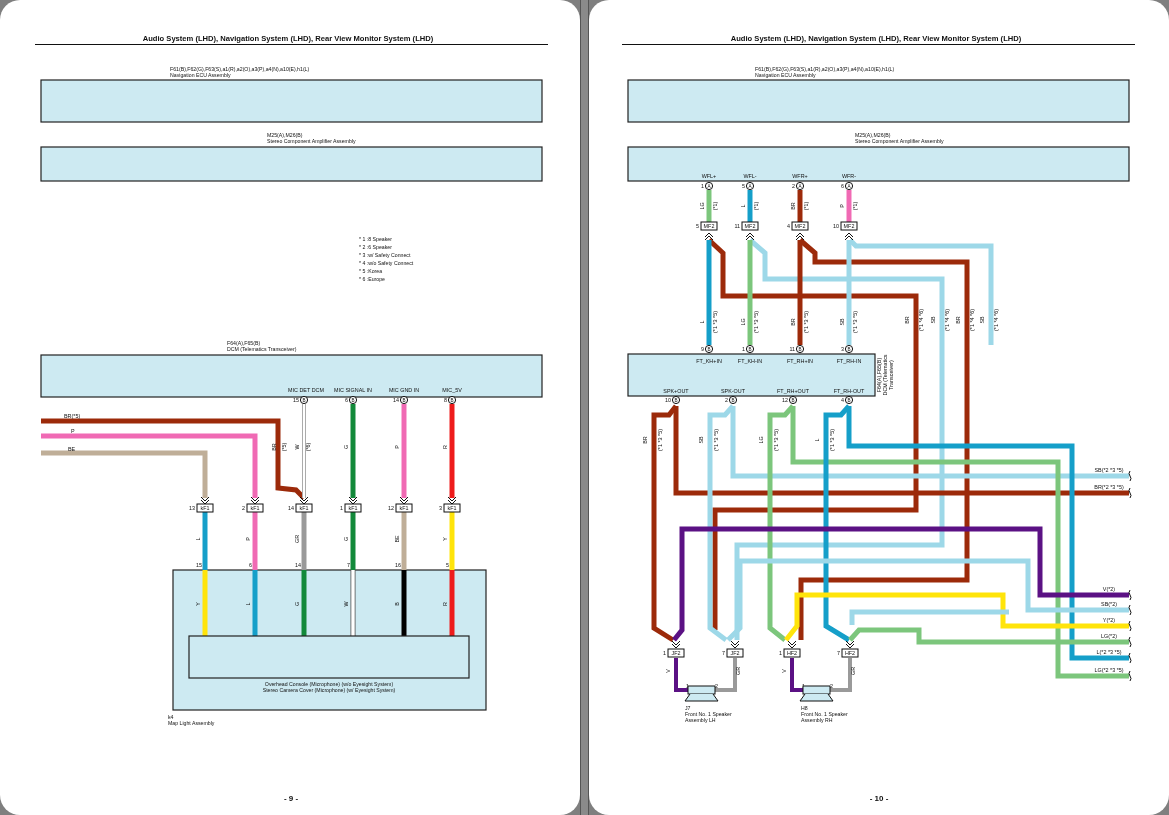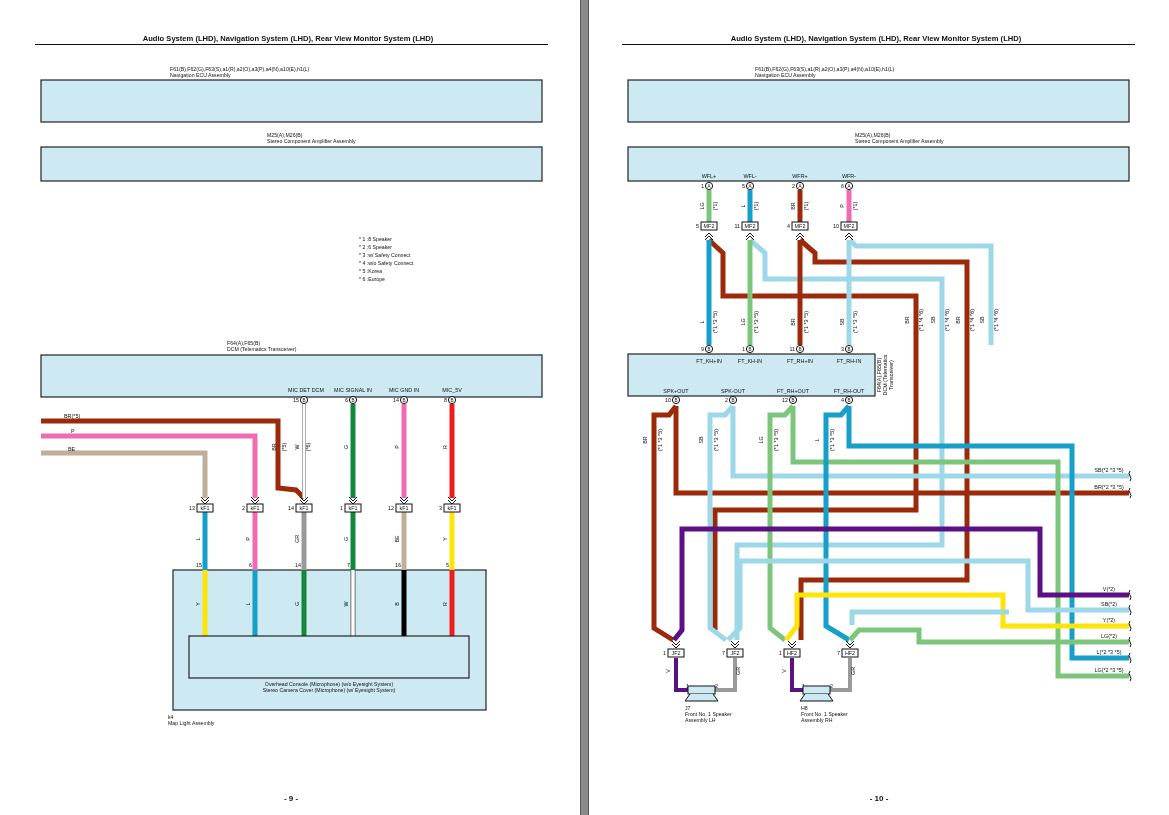--- a/index.html
+++ b/index.html
@@ -1,17 +1,17 @@
 <!DOCTYPE html>
 <html><head>
 <meta charset="utf-8">
 <style>
   html, body { margin:0; padding:0; }
   body { width:1169px; height:815px; background:#7f7f7f; position:relative; overflow:hidden; font-family:"Liberation Sans", sans-serif; }
-  .page { position:absolute; top:0; height:815px; background:#fff; }
+  .page { position:absolute; top:0; height:815px; background:#fff;border-radius:20px; }
   #page-left { left:0; width:580px; }
   #page-right { left:589px; width:580px; }
   .gutter { position:absolute; left:580px; top:0; width:9px; height:815px; background:#8a8a8a; border-left:1px solid #555; border-right:1px solid #555; box-sizing:border-box; }
   svg { position:absolute; left:0; top:0; }
   svg text { font-family:"Liberation Sans", sans-serif; fill:#111; }
   .title { font-size:7.6px; font-weight:bold; }
   .sm { font-size:5.2px; }
   .pin { font-size:5.4px; }
   .pg { font-size:8px; font-weight:bold; }
 </style>

